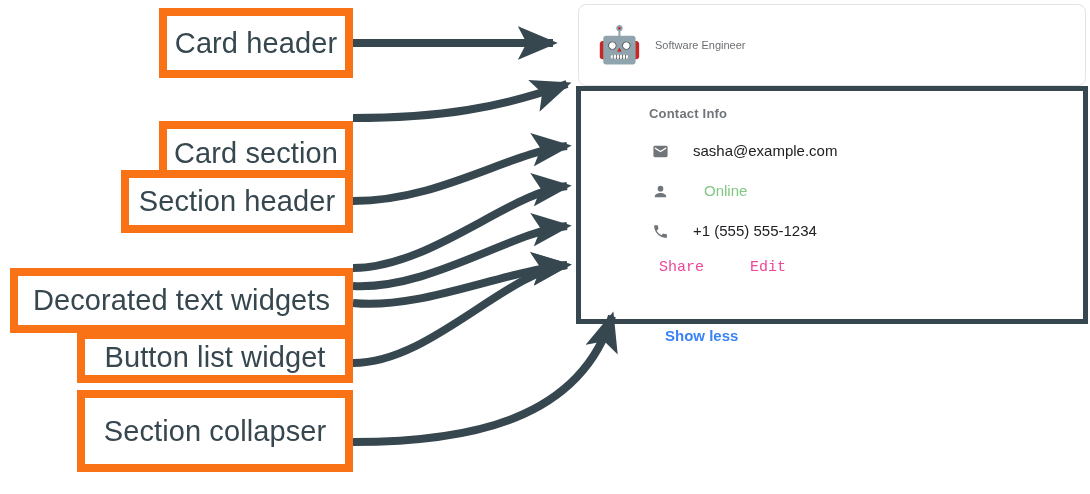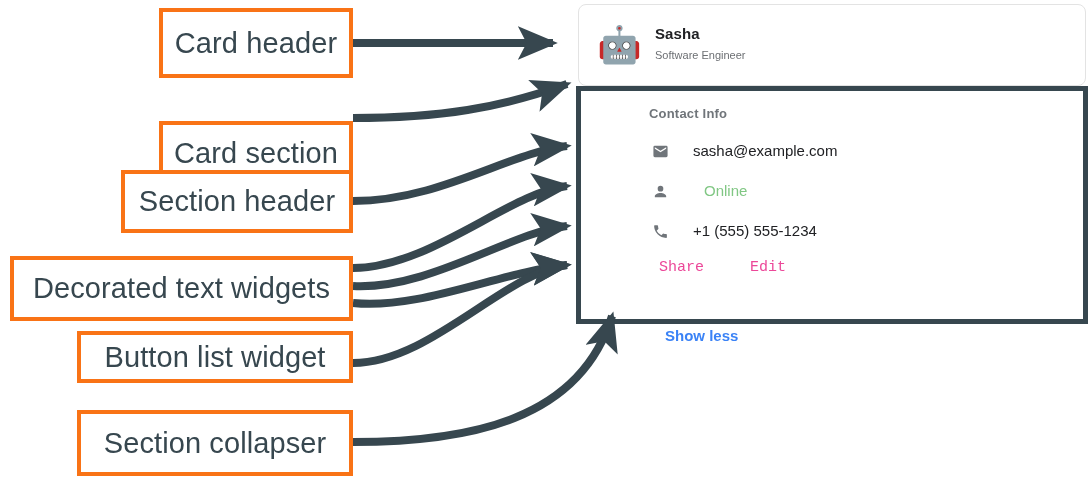--- a/index.html
+++ b/index.html
@@ -17,21 +17,21 @@
     height: 494px;
     background: #ffffff;
     overflow: hidden;
   }
 
   
   .anno-box {
     position: absolute;
     box-sizing: border-box;
     background: #ffffff;
-    border: 4px solid #f97316;
+    border: 8px solid #f97316;
     display: flex;
     align-items: center;
     justify-content: center;
     z-index: 5;
   }
   .anno-box span {
     color: #37474f;
     font-size: 29px;
     line-height: 1;
     letter-spacing: 0.1px;
@@ -207,34 +207,33 @@
 
   <div class="anno-box" style="left:159px;top:8px;width:194px;height:70px;">
     <span>Card header</span>
   </div>
   <div class="anno-box" style="left:159px;top:86px;width:194px;height:64px;margin-top:35px;">
     <span>Card section</span>
   </div>
   <div class="anno-box" style="left:121px;top:170px;width:232px;height:63px;">
     <span>Section header</span>
   </div>
-  <div class="anno-box" style="left:10px;top:256px;width:343px;height:65px;">
+  <div class="anno-box" style="left:10px;top:268px;width:343px;height:65px;">
     <span>Decorated text widgets</span>
   </div>
   <div class="anno-box" style="left:77px;top:331px;width:276px;height:52px;">
     <span>Button list widget</span>
   </div>
-  <div class="anno-box" style="left:77px;top:410px;width:276px;height:66px;align-items:center;">
+  <div class="anno-box" style="left:77px;top:390px;width:276px;height:82px;align-items:center;">
     <span>Section collapser</span>
   </div>
 
   <div id="card-header">
     <div class="avatar">🤖</div>
     <div class="hdr-text">
-      <div class="hdr-title">Sasha</div>
       <div class="hdr-sub">Software Engineer</div>
     </div>
   </div>
 
   <div id="card-section">
     <div class="section-inner">
 
       <div class="section-header">Contact Info</div>
 
       <div class="row" id="row-email">

